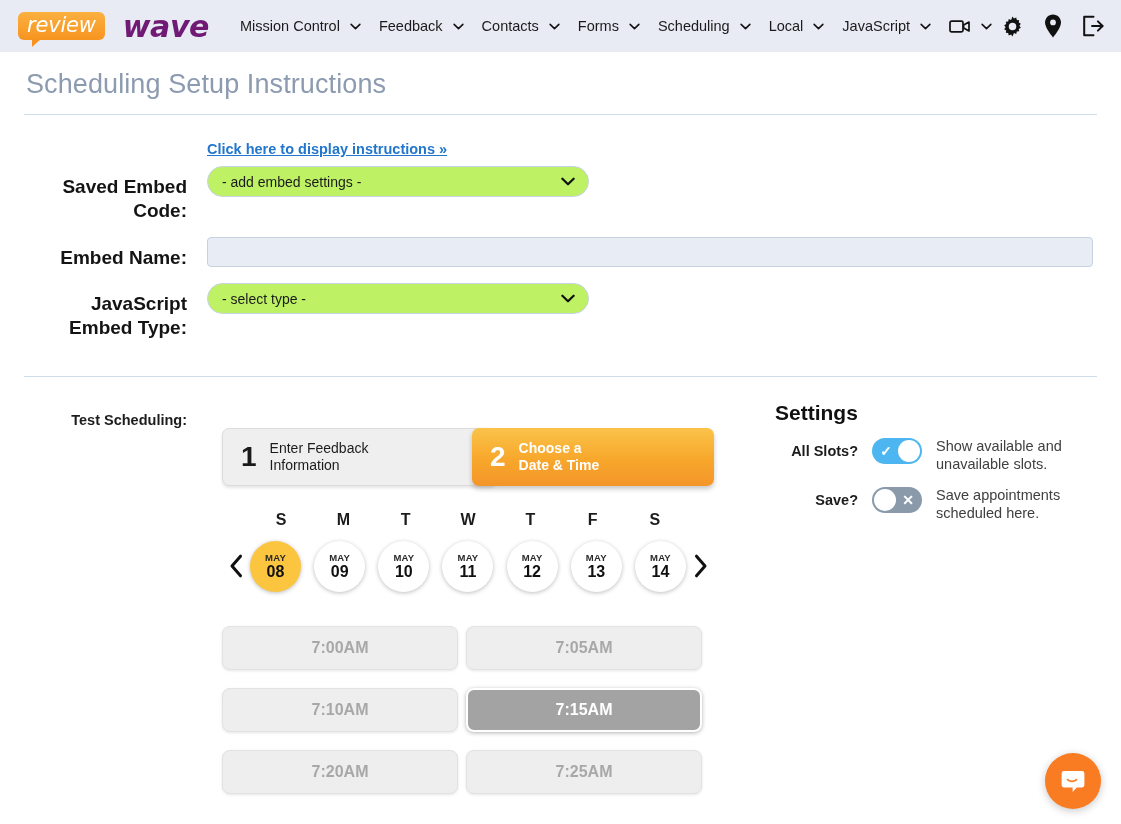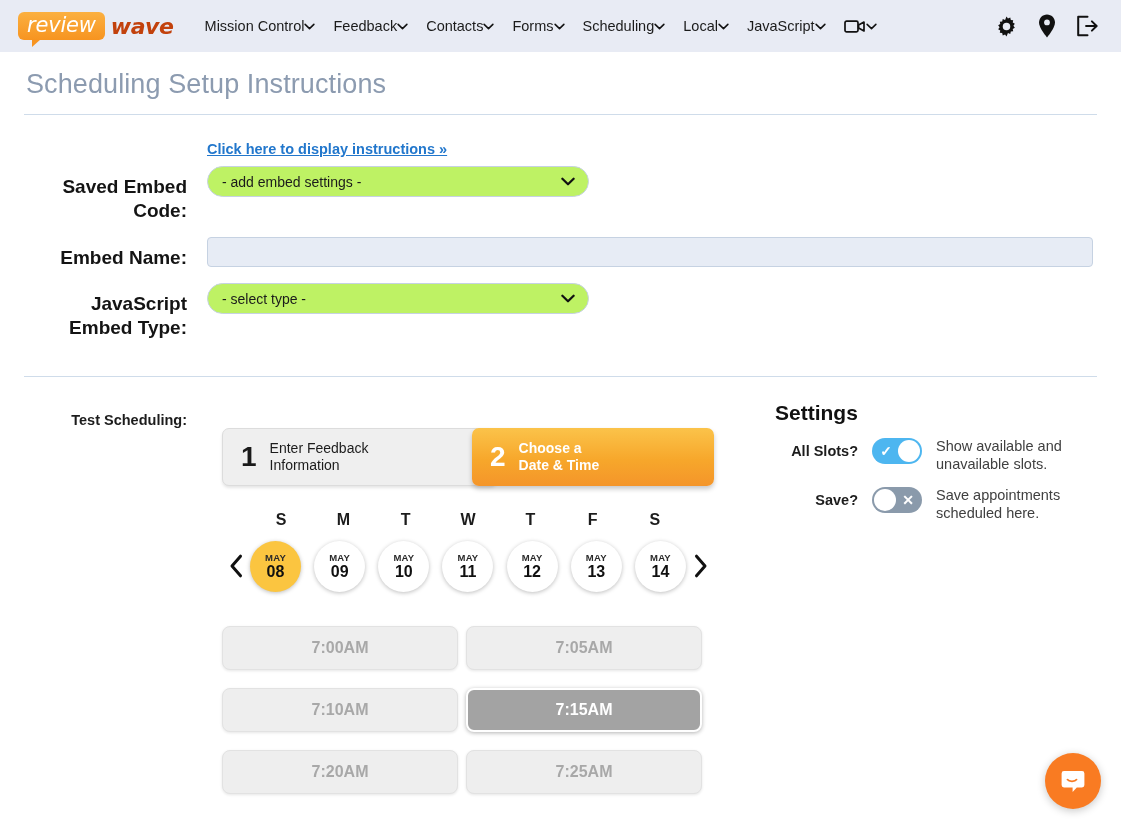--- a/index.html
+++ b/index.html
@@ -46,34 +46,34 @@
   }
   .logo-review {
     color: #ffffff;
     font-style: italic;
     font-size: 21px;
     font-weight: 500;
     letter-spacing: -0.2px;
     font-family: "DejaVu Sans", sans-serif;
   }
   .logo-wave {
-    color: #c2410c;
+    color: #701a75;
     font-weight: bold;
     font-style: italic;
-    font-size: 22px;
-    margin-left: 6px;
+    font-size: 30px;
+    margin-left: 18px;
     letter-spacing: -0.4px;
     font-family: "DejaVu Sans", sans-serif;
   }
 
   .nav-items { display: flex; align-items: center; gap: 0; flex: 1 1 auto; }
   .nav-item {
     display: flex;
     align-items: center;
-    gap: 0;
+    gap: 10px;
     font-size: 14.5px;
     color: #1b1b1b;
     padding: 6px 9px;
     cursor: pointer;
     white-space: nowrap;
   }
   .chev {
     width: 11px; height: 7px; flex: none; display: block;
   }
   .nav-icons { display: flex; align-items: center; gap: 20px; padding-right: 8px; }

